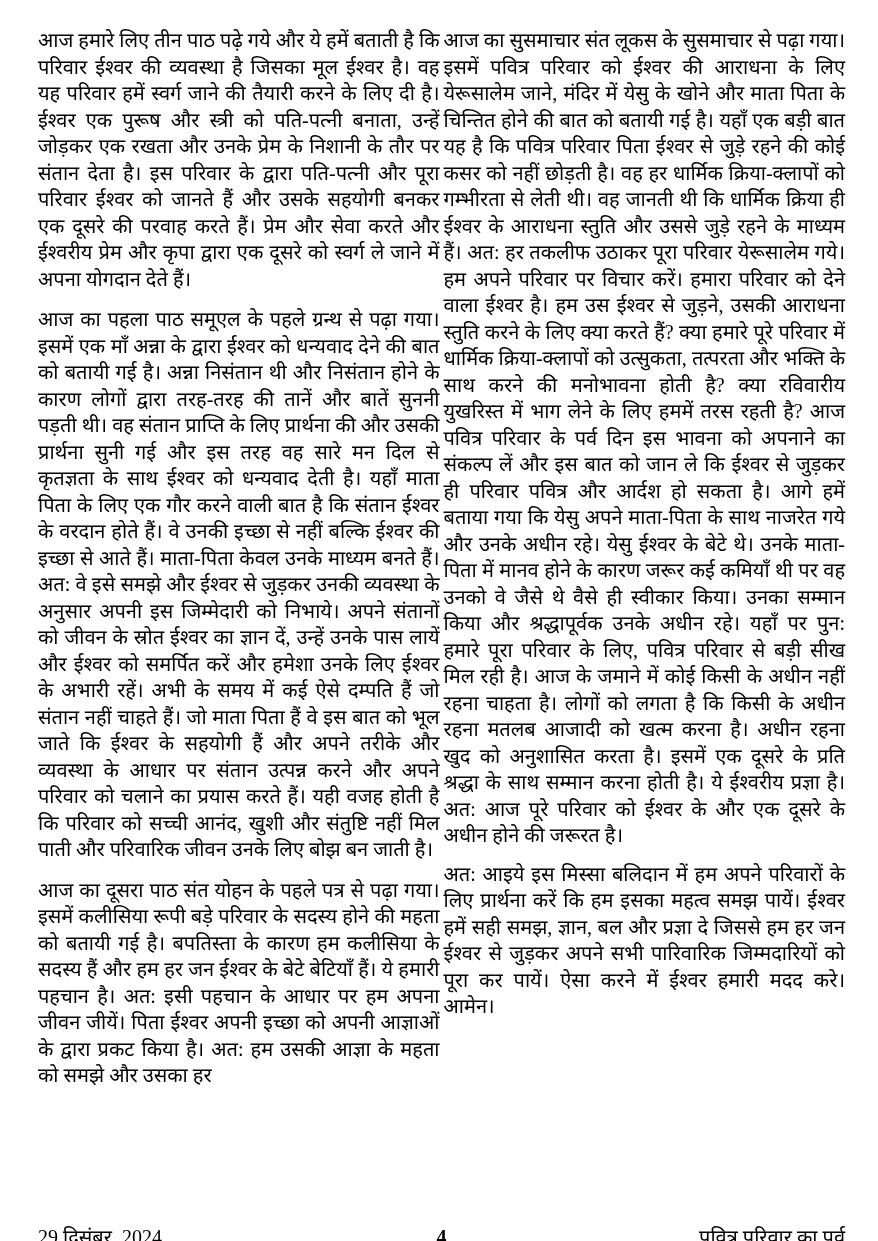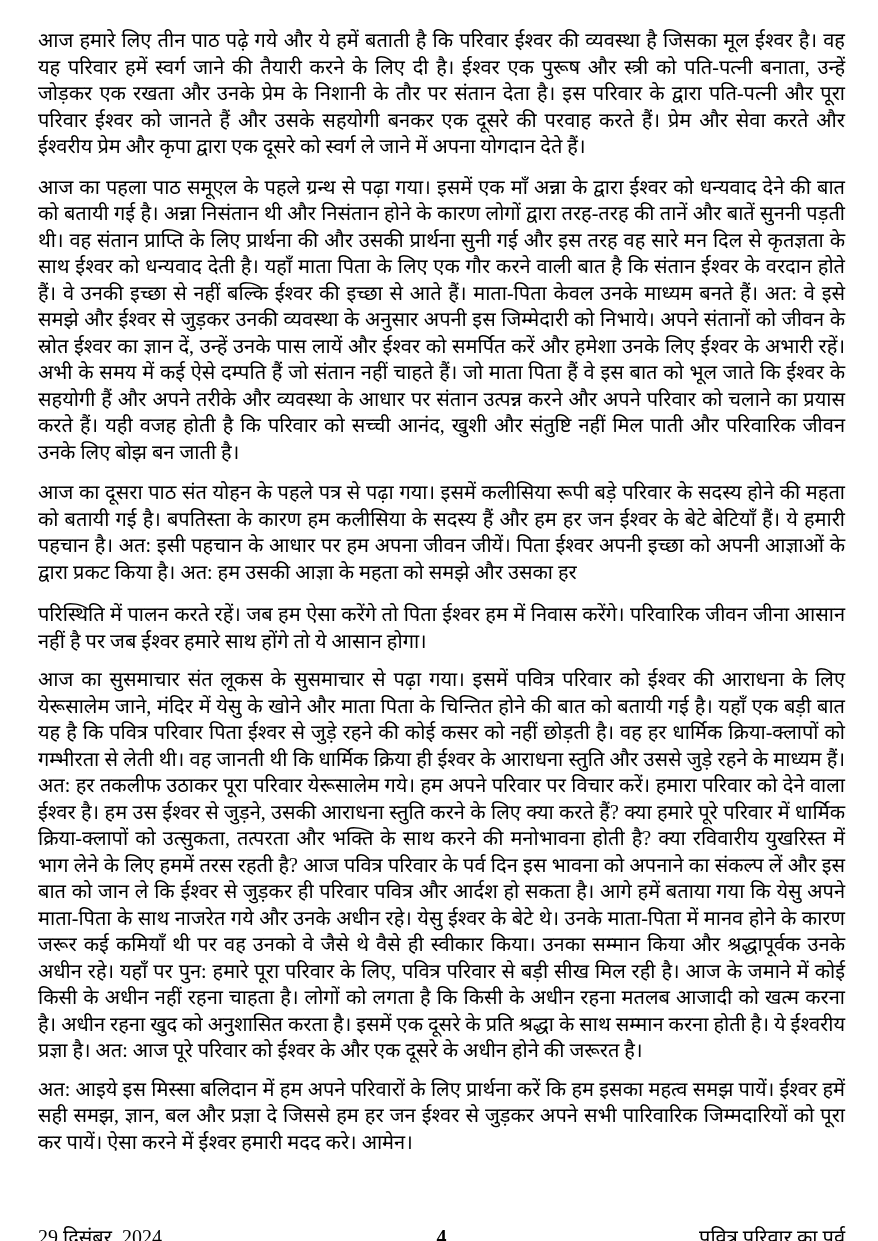--- a/index.html
+++ b/index.html
@@ -19,22 +19,21 @@
     position: absolute;
     inset: 0;
     background: #ffffff;
   }
   .columns {
     position: absolute;
     top: 27px;
     left: 38px;
     width: 807px;
     display: flex;
-    gap: 16px;
-    flex-direction: column;
+    gap: 4px;
   }
   .column {
     flex: 1 1 0;
     font-size: 20px;
     line-height: 26.5px;
     text-align: justify;
     text-justify: inter-word;
     color: #000000;
   }
   .column p {
@@ -68,21 +67,20 @@
 
   <div class="columns">
 
     <div class="column col-left">
       <p>आज हमारे लिए तीन पाठ पढ़े गये और ये हमें बताती है कि परिवार ईश्वर की व्यवस्था है जिसका मूल ईश्वर है। वह यह परिवार हमें स्वर्ग जाने की तैयारी करने के लिए दी है। ईश्वर एक पुरूष और स्त्री को पति-पत्नी बनाता, उन्हें जोड़कर एक रखता और उनके प्रेम के निशानी के तौर पर संतान देता है। इस परिवार के द्वारा पति-पत्नी और पूरा परिवार ईश्वर को जानते हैं और उसके सहयोगी बनकर एक दूसरे की परवाह करते हैं। प्रेम और सेवा करते और ईश्वरीय प्रेम और कृपा द्वारा एक दूसरे को स्वर्ग ले जाने में अपना योगदान देते हैं।</p>
       <p>आज का पहला पाठ समूएल के पहले ग्रन्थ से पढ़ा गया। इसमें एक माँ अन्ना के द्वारा ईश्वर को धन्यवाद देने की बात को बतायी गई है। अन्ना निसंतान थी और निसंतान होने के कारण लोगों द्वारा तरह-तरह की तानें और बातें सुननी पड़ती थी। वह संतान प्राप्ति के लिए प्रार्थना की और उसकी प्रार्थना सुनी गई और इस तरह वह सारे मन दिल से कृतज्ञता के साथ ईश्वर को धन्यवाद देती है। यहाँ माता पिता के लिए एक गौर करने वाली बात है कि संतान ईश्वर के वरदान होते हैं। वे उनकी इच्छा से नहीं बल्कि ईश्वर की इच्छा से आते हैं। माता-पिता केवल उनके माध्यम बनते हैं। अत: वे इसे समझे और ईश्वर से जुड़कर उनकी व्यवस्था के अनुसार अपनी इस जिम्मेदारी को निभाये। अपने संतानों को जीवन के स्रोत ईश्वर का ज्ञान दें, उन्हें उनके पास लायें और ईश्वर को समर्पित करें और हमेशा उनके लिए ईश्वर के अभारी रहें। अभी के समय में कई ऐसे दम्पति हैं जो संतान नहीं चाहते हैं। जो माता पिता हैं वे इस बात को भूल जाते कि ईश्वर के सहयोगी हैं और अपने तरीके और व्यवस्था के आधार पर संतान उत्पन्न करने और अपने परिवार को चलाने का प्रयास करते हैं। यही वजह होती है कि परिवार को सच्ची आनंद, खुशी और संतुष्टि नहीं मिल पाती और परिवारिक जीवन उनके लिए बोझ बन जाती है।</p>
       <p>आज का दूसरा पाठ संत योहन के पहले पत्र से पढ़ा गया। इसमें कलीसिया रूपी बड़े परिवार के सदस्य होने की महता को बतायी गई है। बपतिस्ता के कारण हम कलीसिया के सदस्य हैं और हम हर जन ईश्वर के बेटे बेटियाँ हैं। ये हमारी पहचान है। अत: इसी पहचान के आधार पर हम अपना जीवन जीयें। पिता ईश्वर अपनी इच्छा को अपनी आज्ञाओं के द्वारा प्रकट किया है। अत: हम उसकी आज्ञा के महता को समझे और उसका हर</p>
     </div>
 
     <div class="column col-right">
-      <p>परिस्थिति में पालन करते रहें। जब हम ऐसा करेंगे तो पिता ईश्वर हम में निवास करेंगे। परिवारिक जीवन जीना आसान नहीं है पर जब ईश्वर हमारे साथ होंगे तो ये आसान होगा।</p>
       <p>आज का सुसमाचार संत लूकस के सुसमाचार से पढ़ा गया। इसमें पवित्र परिवार को ईश्वर की आराधना के लिए येरूसालेम जाने, मंदिर में येसु के खोने और माता पिता के चिन्तित होने की बात को बतायी गई है। यहाँ एक बड़ी बात यह है कि पवित्र परिवार पिता ईश्वर से जुड़े रहने की कोई कसर को नहीं छोड़ती है। वह हर धार्मिक क्रिया-क्लापों को गम्भीरता से लेती थी। वह जानती थी कि धार्मिक क्रिया ही ईश्वर के आराधना स्तुति और उससे जुड़े रहने के माध्यम हैं। अत: हर तकलीफ उठाकर पूरा परिवार येरूसालेम गये। हम अपने परिवार पर विचार करें। हमारा परिवार को देने वाला ईश्वर है। हम उस ईश्वर से जुड़ने, उसकी आराधना स्तुति करने के लिए क्या करते हैं? क्या हमारे पूरे परिवार में धार्मिक क्रिया-क्लापों को उत्सुकता, तत्परता और भक्ति के साथ करने की मनोभावना होती है? क्या रविवारीय युखरिस्त में भाग लेने के लिए हममें तरस रहती है? आज पवित्र परिवार के पर्व दिन इस भावना को अपनाने का संकल्प लें और इस बात को जान ले कि ईश्वर से जुड़कर ही परिवार पवित्र और आर्दश हो सकता है। आगे हमें बताया गया कि येसु अपने माता-पिता के साथ नाजरेत गये और उनके अधीन रहे। येसु ईश्वर के बेटे थे। उनके माता-पिता में मानव होने के कारण जरूर कई कमियाँ थी पर वह उनको वे जैसे थे वैसे ही स्वीकार किया। उनका सम्मान किया और श्रद्धापूर्वक उनके अधीन रहे। यहाँ पर पुन: हमारे पूरा परिवार के लिए, पवित्र परिवार से बड़ी सीख मिल रही है। आज के जमाने में कोई किसी के अधीन नहीं रहना चाहता है। लोगों को लगता है कि किसी के अधीन रहना मतलब आजादी को खत्म करना है। अधीन रहना खुद को अनुशासित करता है। इसमें एक दूसरे के प्रति श्रद्धा के साथ सम्मान करना होती है। ये ईश्वरीय प्रज्ञा है। अत: आज पूरे परिवार को ईश्वर के और एक दूसरे के अधीन होने की जरूरत है।</p>
       <p>अत: आइये इस मिस्सा बलिदान में हम अपने परिवारों के लिए प्रार्थना करें कि हम इसका महत्व समझ पायें। ईश्वर हमें सही समझ, ज्ञान, बल और प्रज्ञा दे जिससे हम हर जन ईश्वर से जुड़कर अपने सभी पारिवारिक जिम्मदारियों को पूरा कर पायें। ऐसा करने में ईश्वर हमारी मदद करे। आमेन।</p>
     </div>
 
   </div>
 
   <div class="footer">
     <span class="left">29 दिसंबर, 2024</span>
     <span class="center">4</span>
     <span class="right">पवित्र परिवार का पर्व</span>

